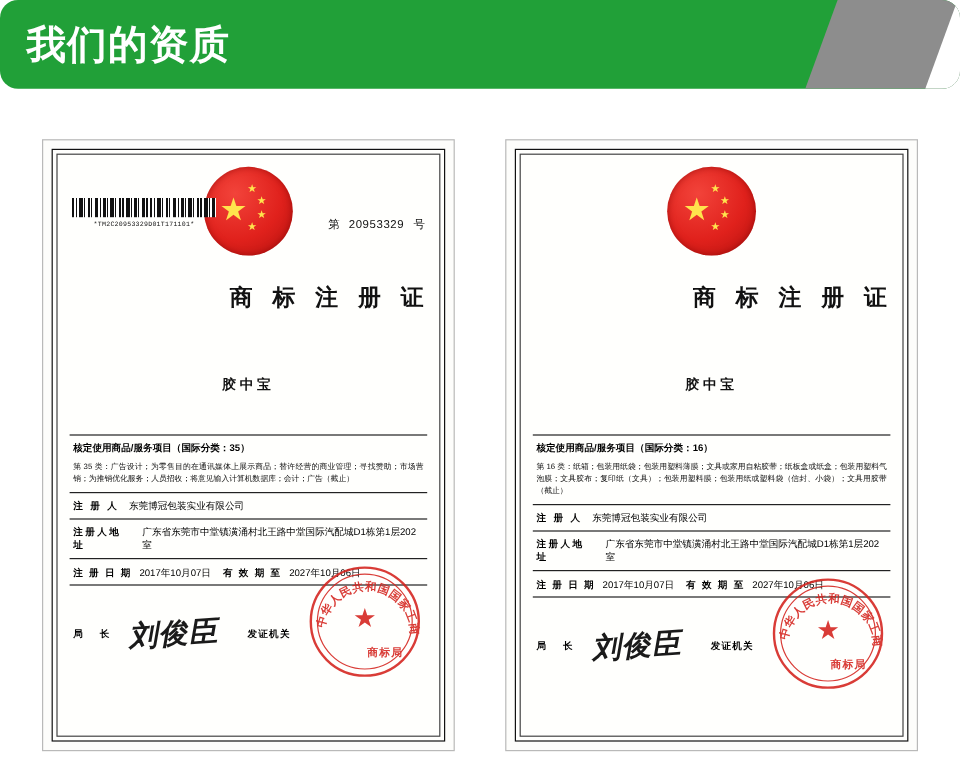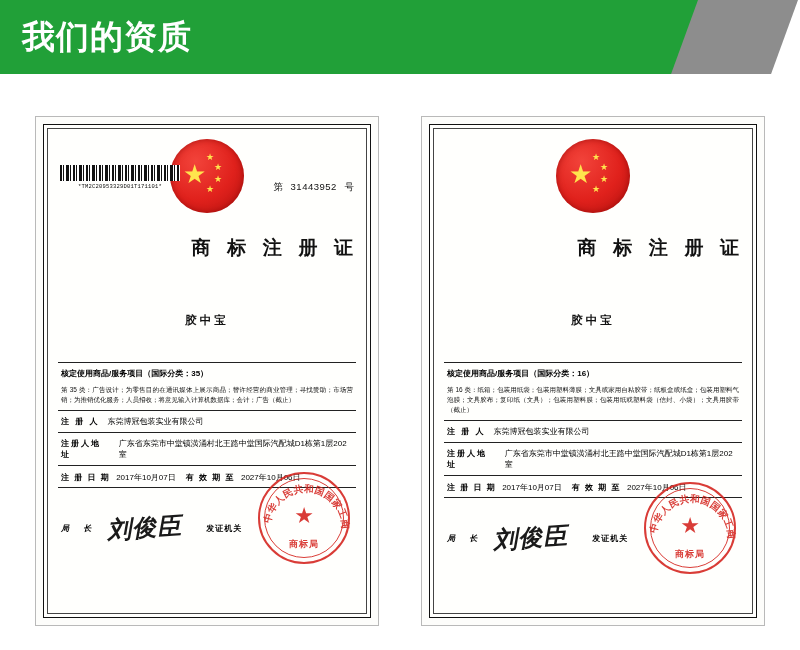--- a/index.html
+++ b/index.html
@@ -12,20 +12,21 @@
     overflow: hidden;
   }
 
   
   .banner {
     position: relative;
     width: 800px;
     height: 74px;
     background: #21a038;
     overflow: hidden;
+    border-radius: 15px;
   }
   .banner .grey-wedge {
     position: absolute;
     top: 0; right: 0;
     width: 130px; height: 74px;
     background: #8d8d8d;
     transform: skewX(-20deg);
     transform-origin: top right;
     right: -28px;
   }
@@ -211,21 +212,21 @@
 
   
   .sigrow {
     position: relative;
     display: flex;
     align-items: center;
     font-size: 8px;
     padding: 8px 3px 0 3px;
     height: 72px;
   }
-  .sigrow .lbl1 { font-weight: bold; letter-spacing: 6px; font-style: italic; }
+  .sigrow .lbl1 { font-weight: bold; letter-spacing: 6px; }
   .signature {
     font-family: "DejaVu Serif", serif;
     font-size: 24px;
     font-style: italic;
     font-weight: bold;
     color: #1a1a1a;
     margin-left: 10px;
     transform: rotate(-4deg);
     letter-spacing: 1px;
   }
@@ -260,23 +261,23 @@
     color: #d4221c;
     line-height: 1;
   }
   .seal .arc {
     position: absolute;
     left: 0; top: 0;
     width: 92px; height: 92px;
   }
   .seal .bottom-text {
     position: absolute;
-    left: 0; right: 0;
+    left: 0; right: 12px;
     bottom: 11px;
-    text-align: center;
+    text-align: right;
     font-size: 9px;
     font-weight: bold;
     letter-spacing: 1px;
   }
   .arc text { font-size: 9.5px; font-weight: bold; fill: #d4221c; letter-spacing: 0.5px; }
 </style>
 </head>
 <body>
 
 <div class="banner">
@@ -302,21 +303,21 @@
         </div>
       </div>
 
       <div class="toprow">
         <div class="barcode-block">
           <div class="barcode"></div>
           <div class="barcode-num">*TM2C20953329D01T171101*</div>
         </div>
         <div class="cert-no">
           <span>第</span>
-          <span class="no-val">31443952</span>
+          <span class="no-val">20953329</span>
           <span>号</span>
         </div>
       </div>
 
       <div class="cert-title">商 标 注 册 证</div>
       <div class="cert-mark">胶中宝</div>
 
       <div class="line-block" style="margin-top:34px;">
         <hr class="hr">
         <div class="goods-head">核定使用商品/服务项目（国际分类：35）</div>

